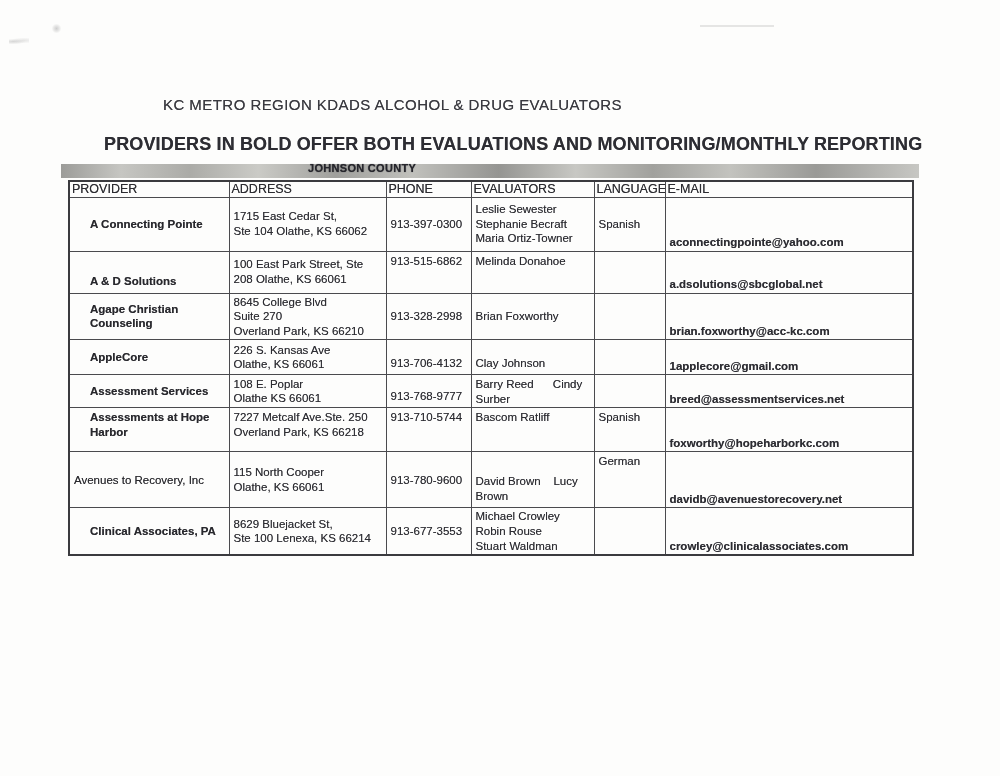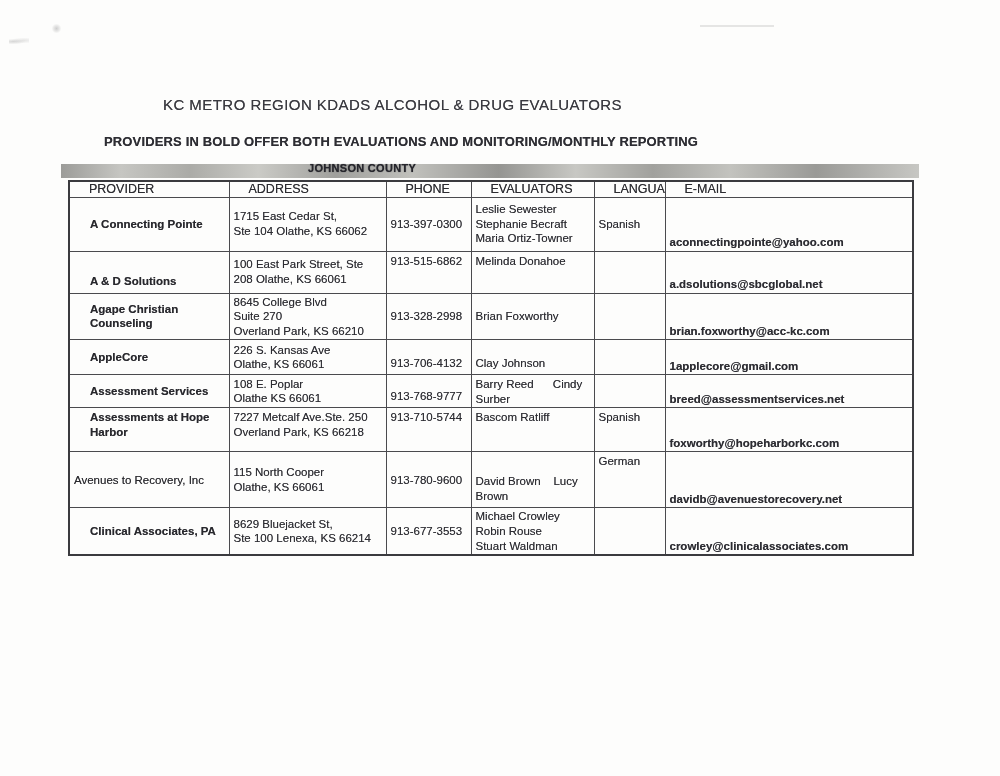--- a/index.html
+++ b/index.html
@@ -32,21 +32,21 @@
 
   .doc-title {
     position: absolute; top: 96px; left: 163px;
     font-size: 15px; letter-spacing: .45px;
     color: #3a3a40;
     text-shadow: 0 0 .6px rgba(55,55,60,.75);
     white-space: nowrap;
   }
   .doc-subtitle {
     position: absolute; top: 134px; left: 104px;
-    font-size: 13px; font-weight: bold; letter-spacing: .15px;
+    font-size: 18px; font-weight: bold; letter-spacing: .15px;
     color: #2d2d33;
     text-shadow: 0 0 .6px rgba(45,45,50,.7);
     white-space: nowrap;
   }
 
   .county-band {
     position: absolute; top: 164px; left: 61px;
     width: 858px; height: 14px;
     background:
       linear-gradient(90deg,
@@ -72,21 +72,21 @@
     border-collapse: collapse;
     table-layout: fixed;
     border: 2px solid #3b3b3f;
   }
   .providers th, .providers td {
     border: 1.6px solid #4a4a4e;
     overflow: hidden;
   }
   .providers th {
     font-size: 12.5px; font-weight: normal;
-    text-align: left; padding: 0 19px;
+    text-align: left; padding: 0 2px;
     color: #2c2c31;
     text-shadow: 0 0 .5px rgba(45,45,50,.7);
     white-space: nowrap;
   }
   .providers td {
     font-size: 11.5px; line-height: 1.27;
     padding: 1px 4px;
     vertical-align: middle;
     white-space: pre-wrap;
     color: #2c2c32;

